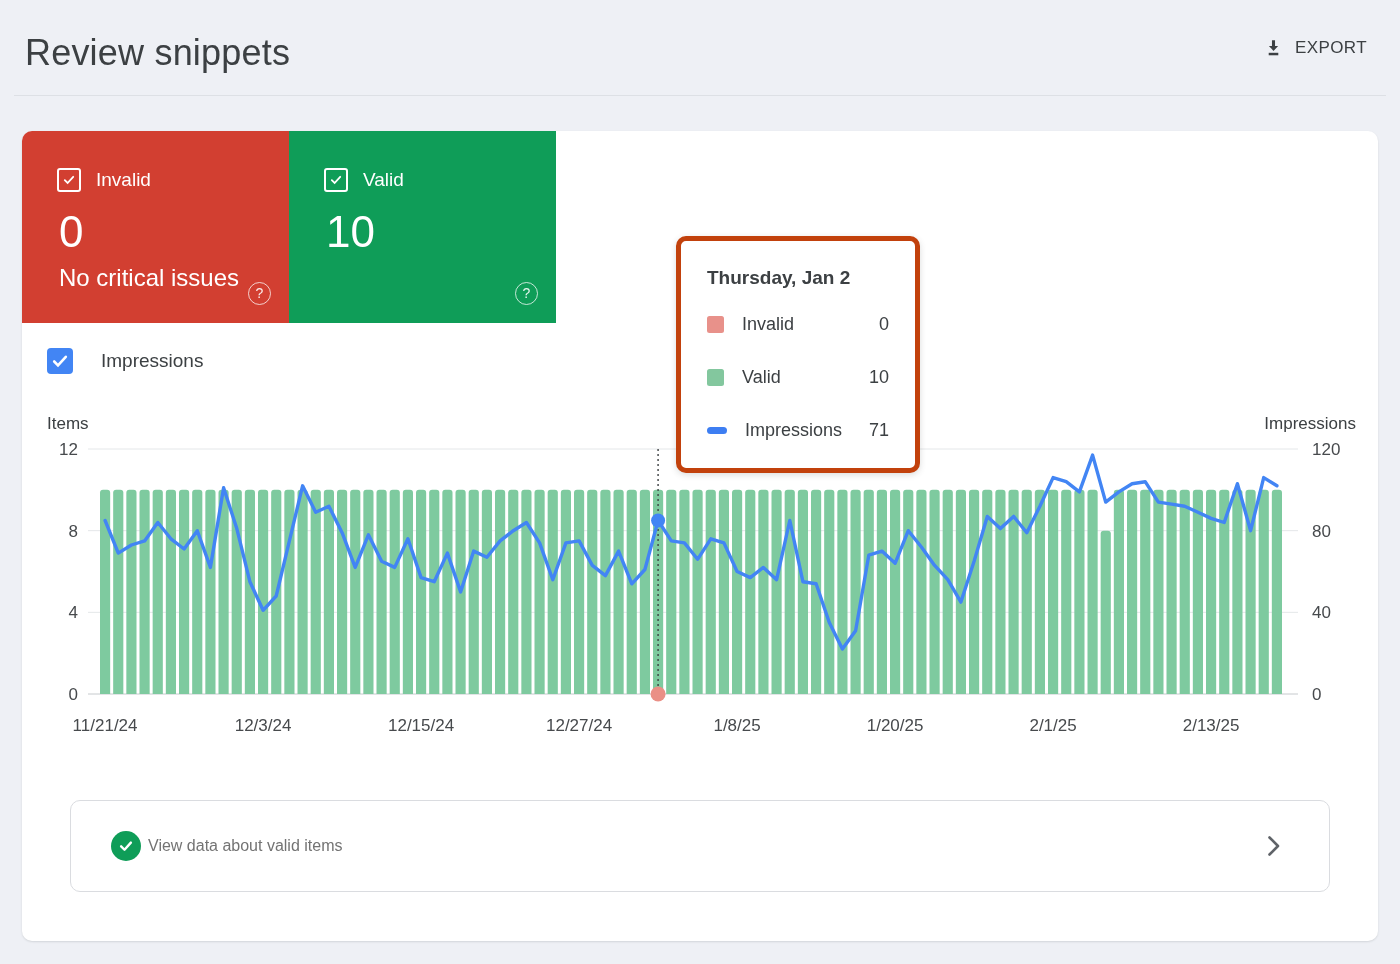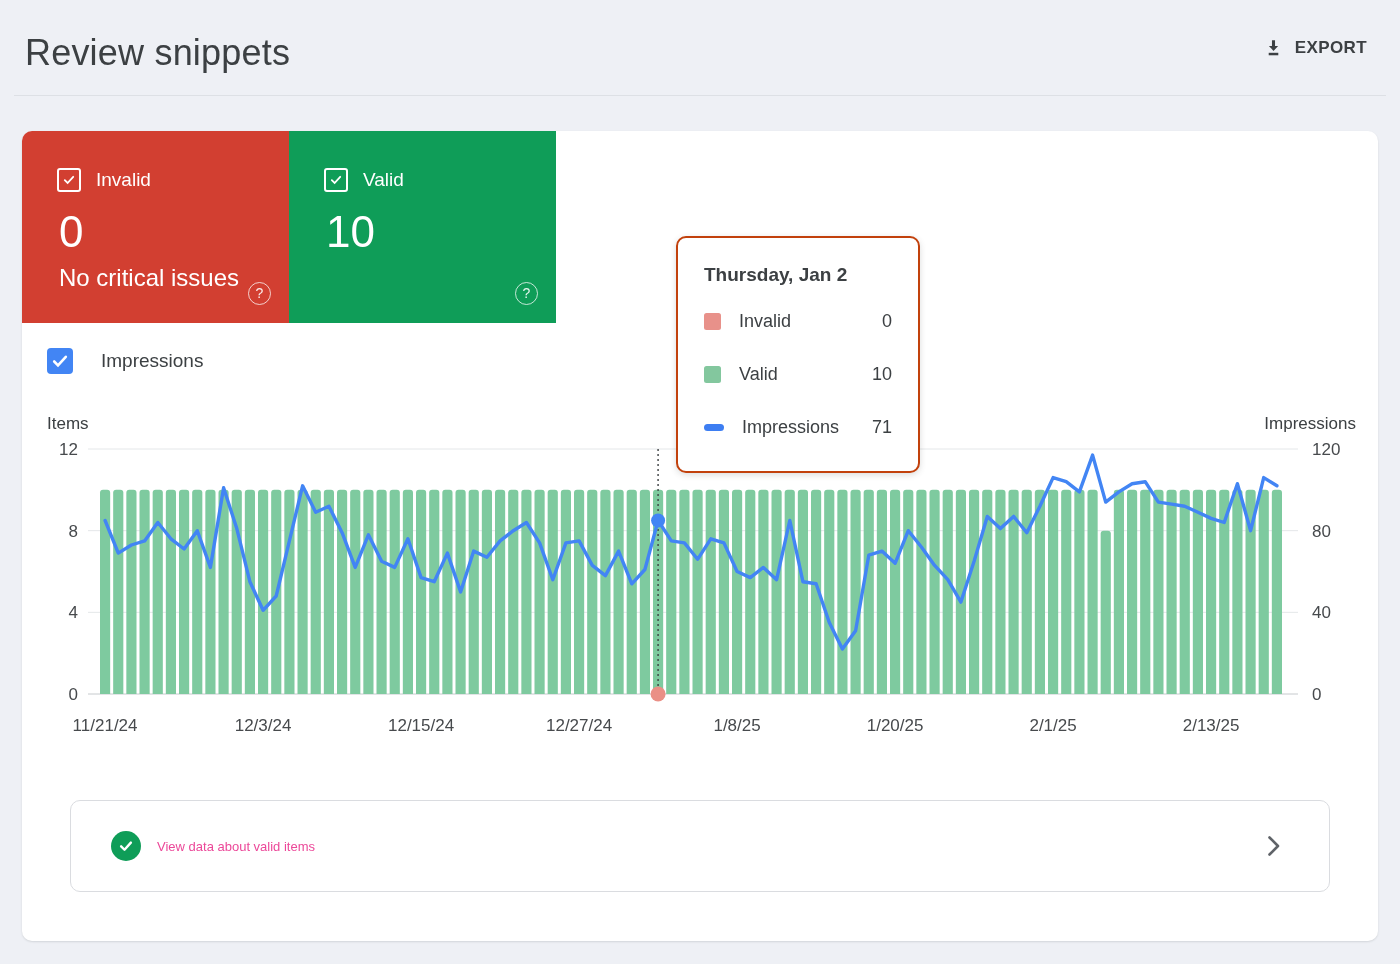--- a/index.html
+++ b/index.html
@@ -11,21 +11,21 @@
   }
   
   .page-title{
     position:absolute;left:25px;top:32px;
     font-size:36px;font-weight:400;color:#3c4043;letter-spacing:.2px;
   }
   .export-btn{
     position:absolute;right:27px;top:30px;height:36px;
     display:flex;align-items:center;gap:10px;
     background:none;border:none;cursor:pointer;
-    font-family:inherit;font-size:17px;font-weight:700;letter-spacing:.4px;color:#3c4043;
+    font-family:inherit;font-size:17px;font-weight:400;letter-spacing:.4px;color:#3c4043;
   }
   .hdr-divider{position:absolute;left:14px;right:14px;top:95px;height:1px;background:#dde0e5;}
   
   .report-card{
     position:absolute;left:22px;top:131px;width:1356px;height:810px;
     background:#fff;border-radius:10px;box-shadow:0 1px 2px rgba(60,64,67,.15);
   }
   
   .status-card{position:absolute;top:131px;width:267px;height:192px;color:#fff;cursor:pointer;}
   .status-card.invalid{left:22px;border-radius:10px 0 0 0;}
@@ -51,41 +51,41 @@
     display:flex;align-items:center;justify-content:center;flex:0 0 auto;
   }
   .imp-label{font-size:19px;color:#3c4043;}
   
   #chart-svg{position:absolute;left:0;top:0;width:1400px;height:964px;}
   #chart-svg text.tick{font-size:17px;fill:#474a4d;}
   #chart-svg text.axis-title{font-size:17px;fill:#3c4043;}
   
   .tooltip{
     position:absolute;left:676px;top:236px;width:244px;height:237px;box-sizing:border-box;
-    background:#fff;border:2px solid #c2410c;border-radius:10px;
+    background:#fff;border:5px solid #c2410c;border-radius:10px;
     box-shadow:0 2px 6px rgba(60,64,67,.18);
     padding:26px 26px 0 26px;
   }
   .tt-title{font-size:19px;font-weight:700;color:#3c4043;margin-bottom:9px;}
   .tt-row{display:flex;align-items:center;height:53px;}
   .tt-swatch{width:17px;height:17px;border-radius:2.5px;flex:0 0 auto;}
   .tt-swatch.dash{width:20px;height:7px;border-radius:3.5px;}
   .tt-label{margin-left:18px;font-size:18px;color:#3c4043;}
   .tt-value{margin-left:auto;font-size:18px;font-weight:500;color:#3c4043;}
   
   .footer-link{
     position:absolute;left:70px;top:800px;width:1260px;height:92px;box-sizing:border-box;
     background:#fff;border:1px solid #dadce0;border-radius:10px;
     display:flex;align-items:center;cursor:pointer;
   }
   .ok-circle{
     width:30px;height:30px;border-radius:50%;margin-left:40px;flex:0 0 auto;
     display:flex;align-items:center;justify-content:center;
   }
-  .footer-text{margin-left:16px;font-size:13px;color:#ec4899;}
+  .footer-text{margin-left:7px;font-size:16px;color:#737373;}
   .chevron{margin-left:auto;margin-right:48px;flex:0 0 auto;}
 </style>
 </head>
 <body>
 
 <div class="page-title">Review snippets</div>
 <button class="export-btn">
   <svg width="23" height="24" viewBox="0 0 24 24">
     <path d="M12 15 L7.2 9.8 H10.4 V4 H13.6 V9.8 H16.8 Z" fill="#3c4043"></path>
     <rect x="7" y="17" width="10" height="2.6" fill="#3c4043"></rect>

